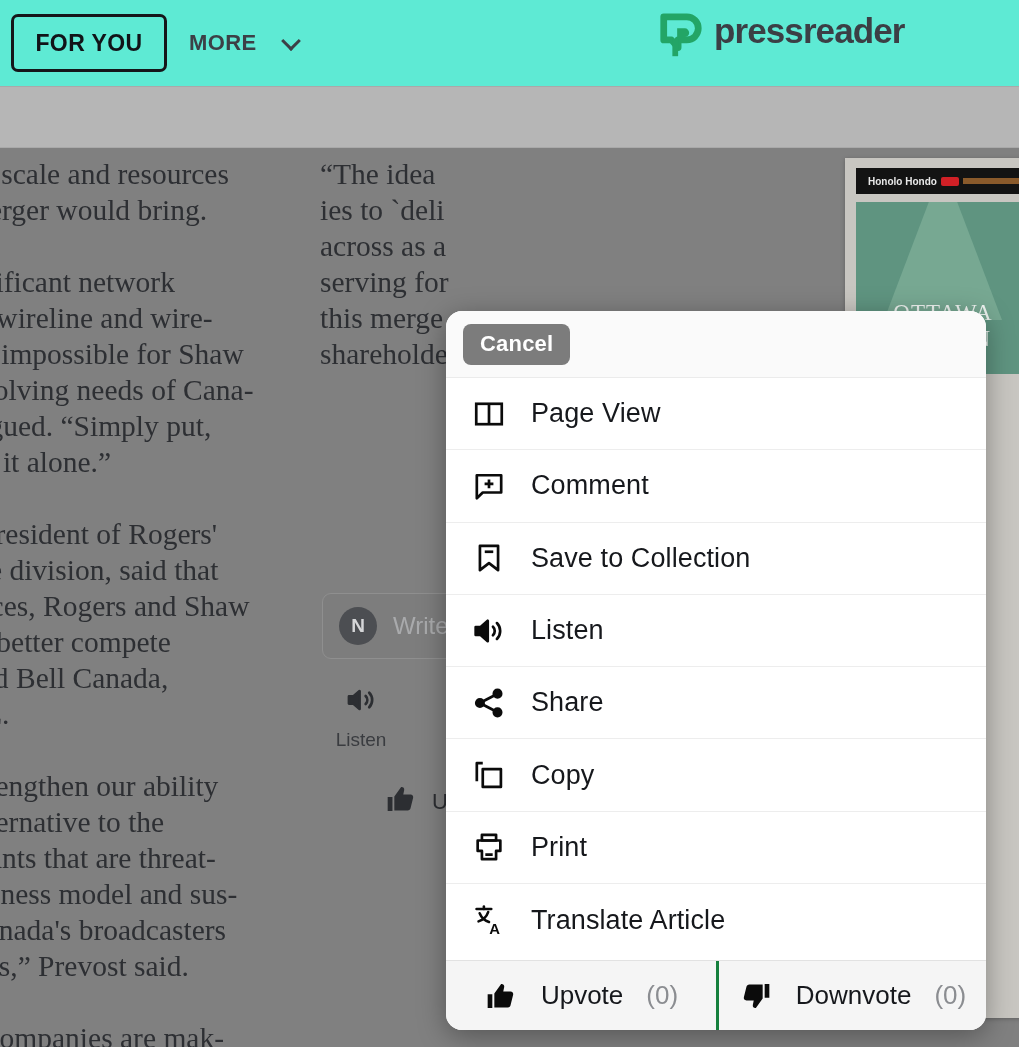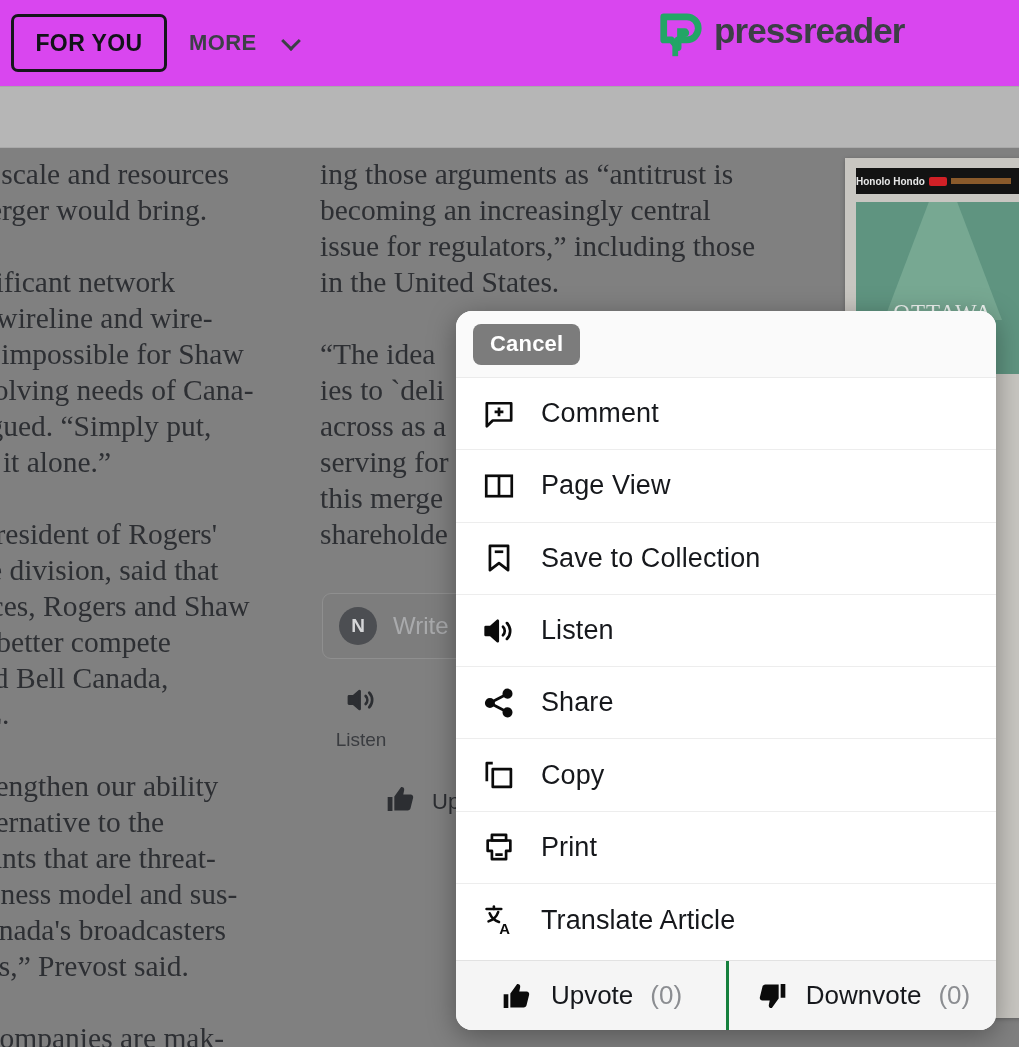--- a/index.html
+++ b/index.html
@@ -19,21 +19,21 @@
     height: 1047px;
     overflow: hidden;
     background: #ffffff;
   }
 
   
   .topbar {
     position: absolute;
     left: 0; top: 0;
     width: 1019px; height: 86px;
-    background: #d946ef;
+    background: #5eead4;
     display: flex;
     align-items: center;
     z-index: 5;
   }
   .for-you-btn {
     margin-left: 11px;
     width: 156px; height: 58px;
     border: 3px solid #15161a;
     border-radius: 7px;
     background: transparent;
@@ -191,21 +191,21 @@
     box-shadow: 0 1px 4px rgba(0,0,0,.25);
   }
   .ad-strip {
     position: absolute; left: 11px; top: 10px;
     width: 280px; height: 26px;
     background: #131313;
     display: flex; align-items: center;
     overflow: hidden;
   }
   .ad-logo {
-    margin-left: 0;
+    margin-left: 12px;
     color: #e8e8e8;
     font-size: 10px;
     font-weight: bold;
     font-family: "Liberation Sans", sans-serif;
     white-space: nowrap;
   }
   .ad-pill {
     margin-left: 4px; width: 18px; height: 9px;
     background: #d12026; border-radius: 2px;
   }
@@ -244,21 +244,20 @@
     left: 446px; top: 311px;
     width: 540px;
     height: 719px;
     background: #ffffff;
     border-radius: 16px;
     box-shadow: 0 6px 28px rgba(0,0,0,.34);
     overflow: hidden;
     z-index: 20;
     display: flex;
     flex-direction: column;
-    margin-left: 10px;
   }
 
   .sheet-head {
     height: 67px;
     background: #fafafa;
     display: flex;
     align-items: center;
     padding-left: 17px;
     flex: 0 0 auto;
     border-bottom: 1px solid #ebebeb;
@@ -308,21 +307,21 @@
     flex: 0 0 auto;
     display: flex;
     border-top: 1px solid #e2e2e2;
     background: #f5f5f5;
   }
   .vote-btn {
     flex: 1 1 50%;
     display: flex;
     align-items: center;
     justify-content: center;
-    gap: 17px;
+    gap: 23px;
     cursor: pointer;
     font-family: "Liberation Sans", sans-serif;
     font-size: 26px;
     color: #16181c;
   }
   .vote-btn + .vote-btn { border-left: 3px solid #15803d; }
   .vote-count { color: #8b8d91; }
   .vote-ico { width: 34px; height: 32px; color: #0b0b0b; display:flex; align-items:center; justify-content:center;}
 </style>
 </head>
@@ -370,21 +369,20 @@
       <p style="white-space: pre-line;">strengthen our ability
 alternative to the
 giants that are threat-
 usiness model and sus-
 Canada's broadcasters
 tors,” Prevost said.</p>
       <p style="white-space: pre-line;">e companies are mak-</p>
     </div>
 
     <div class="col col-mid">
-      <p style="white-space: pre-line;">ing those arguments as “antitrust is becoming an increasingly central issue for regulators,” including those in the United States.</p>
       <p style="white-space: pre-line;">“The idea
 ies to `deli
 across as a
 serving for
 this merge
 shareholde</p>
     </div>
 
     <div class="composer">
       <div class="avatar">N</div>
@@ -445,37 +443,37 @@
   <div class="sheet">
 
     <div class="sheet-head">
       <button class="cancel-btn">Cancel</button>
     </div>
 
     <div class="sheet-list">
 
       <div class="menu-row">
         <span class="menu-icon">
+          <svg width="36" height="34" viewBox="0 0 24 24" fill="none" stroke="currentColor" stroke-width="1.9">
+            <rect x="3" y="4.8" width="18" height="14.4"></rect>
+            <line x1="12" y1="4.8" x2="12" y2="19.2"></line>
+          </svg>
+        </span>
+        <span class="menu-label">Page View</span>
+      </div>
+
+      <div class="menu-row">
+        <span class="menu-icon">
           <svg width="36" height="34" viewBox="0 0 24 24" fill="none" stroke="currentColor" stroke-width="1.9" stroke-linejoin="round">
             <path d="M3.4 4.4h17.2v12.2H7.6l-4.2 4.1z"></path>
             <line x1="12" y1="7.4" x2="12" y2="13.6"></line>
             <line x1="8.9" y1="10.5" x2="15.1" y2="10.5"></line>
           </svg>
         </span>
         <span class="menu-label">Comment</span>
-      </div>
-
-      <div class="menu-row">
-        <span class="menu-icon">
-          <svg width="36" height="34" viewBox="0 0 24 24" fill="none" stroke="currentColor" stroke-width="1.9">
-            <rect x="3" y="4.8" width="18" height="14.4"></rect>
-            <line x1="12" y1="4.8" x2="12" y2="19.2"></line>
-          </svg>
-        </span>
-        <span class="menu-label">Page View</span>
       </div>
 
       <div class="menu-row">
         <span class="menu-icon">
           <svg width="36" height="34" viewBox="0 0 24 24" fill="none" stroke="currentColor" stroke-width="1.9" stroke-linejoin="round">
             <path d="M5.6 3.4h12.8v17.2L12 15.6l-6.4 5z"></path>
             <line x1="9" y1="7.6" x2="15" y2="7.6"></line>
           </svg>
         </span>
         <span class="menu-label">Save to Collection</span>

